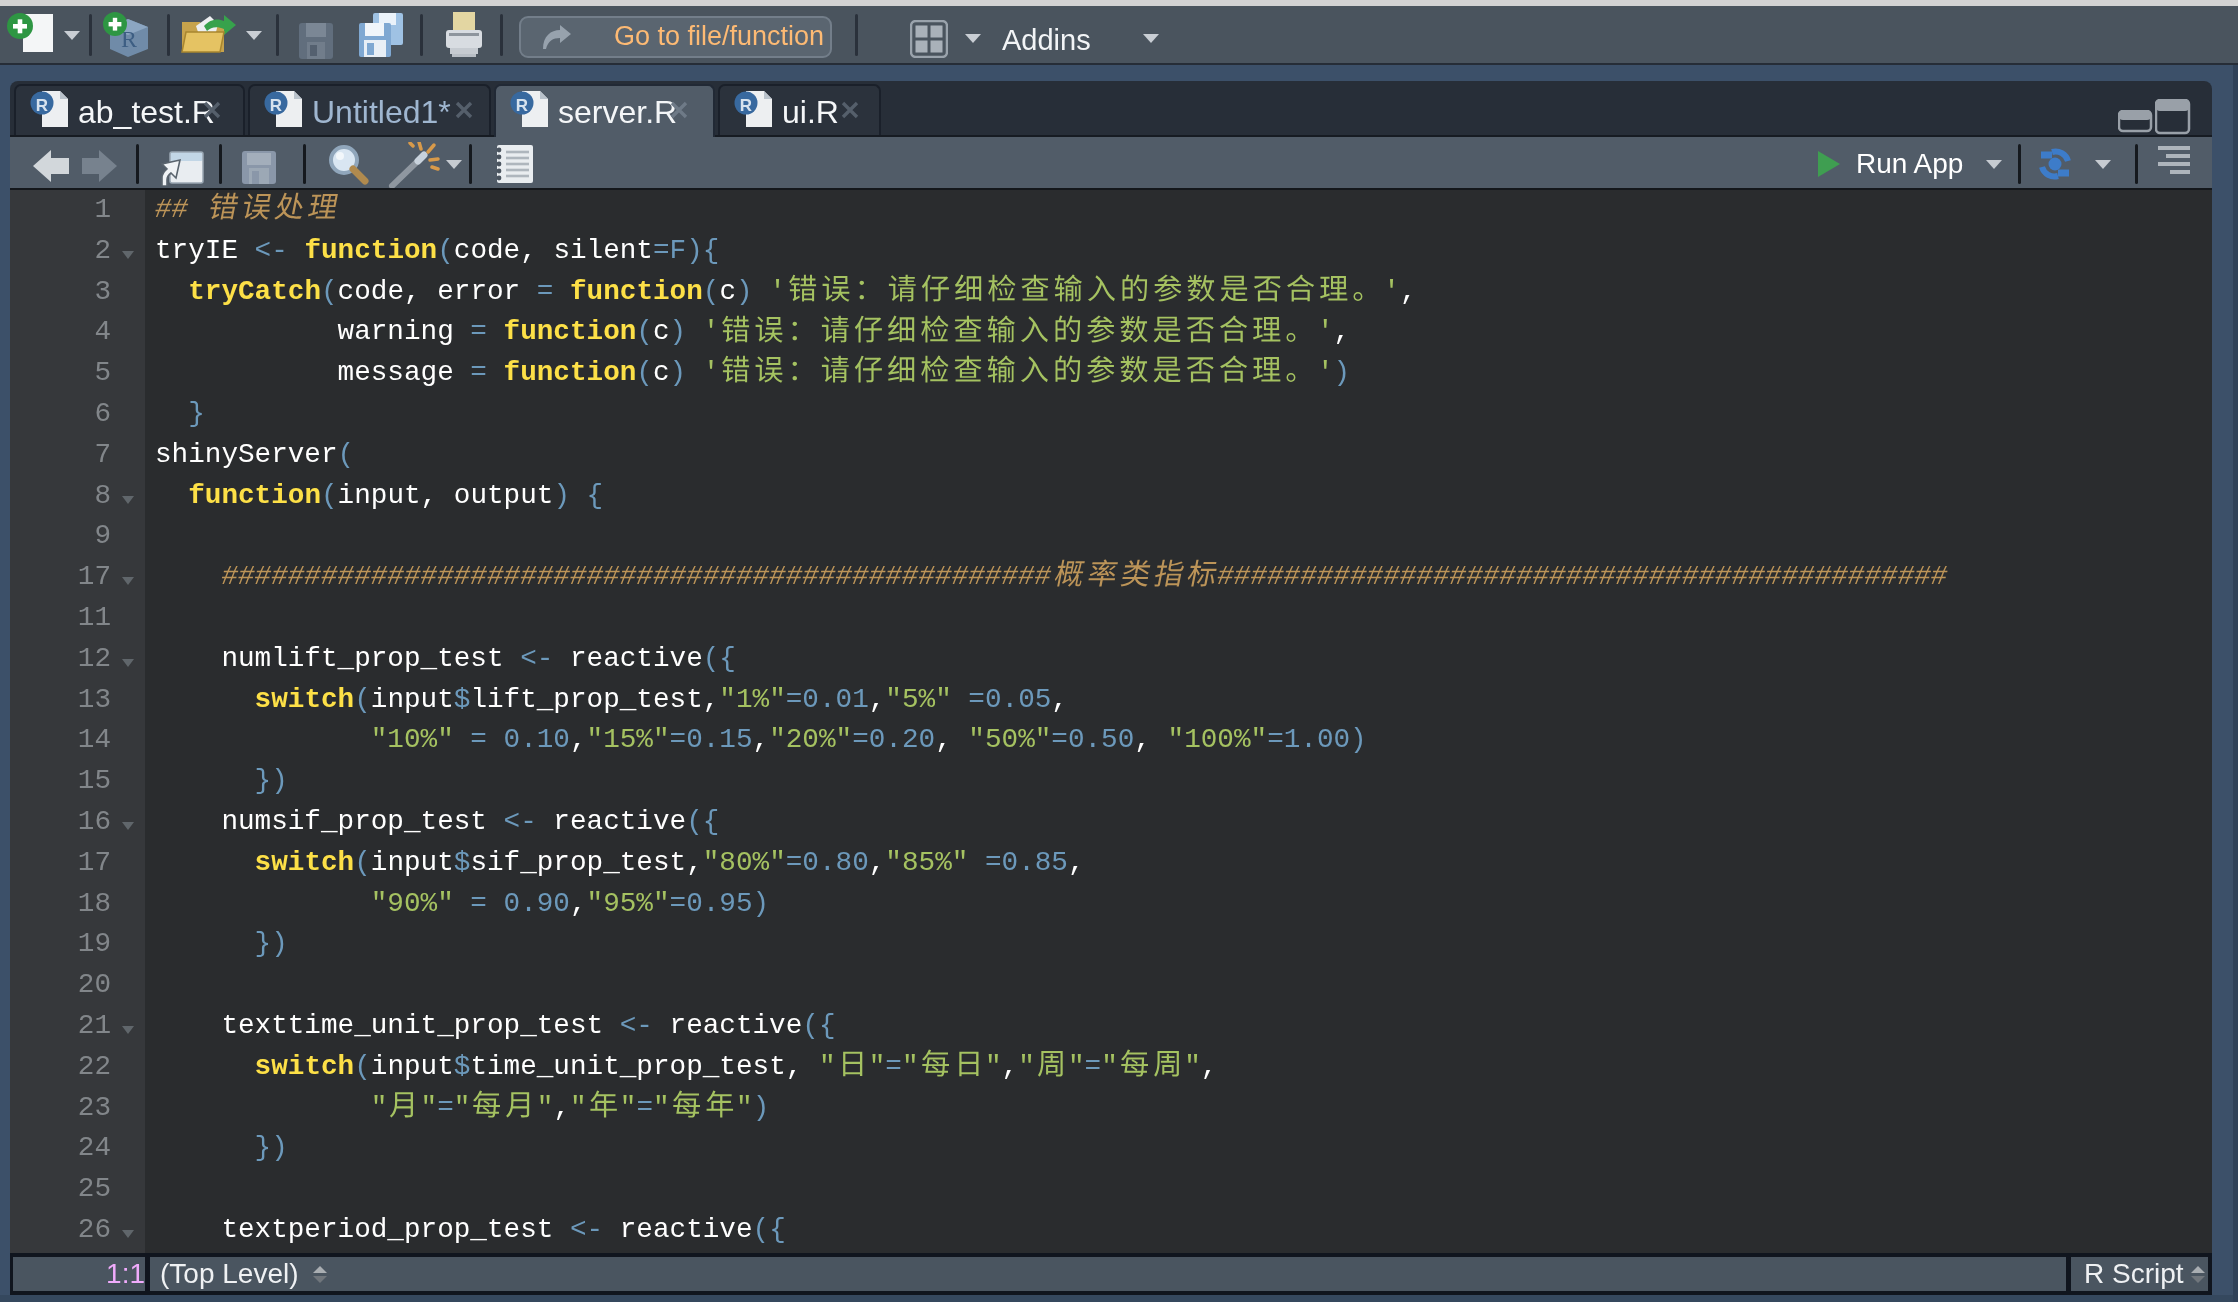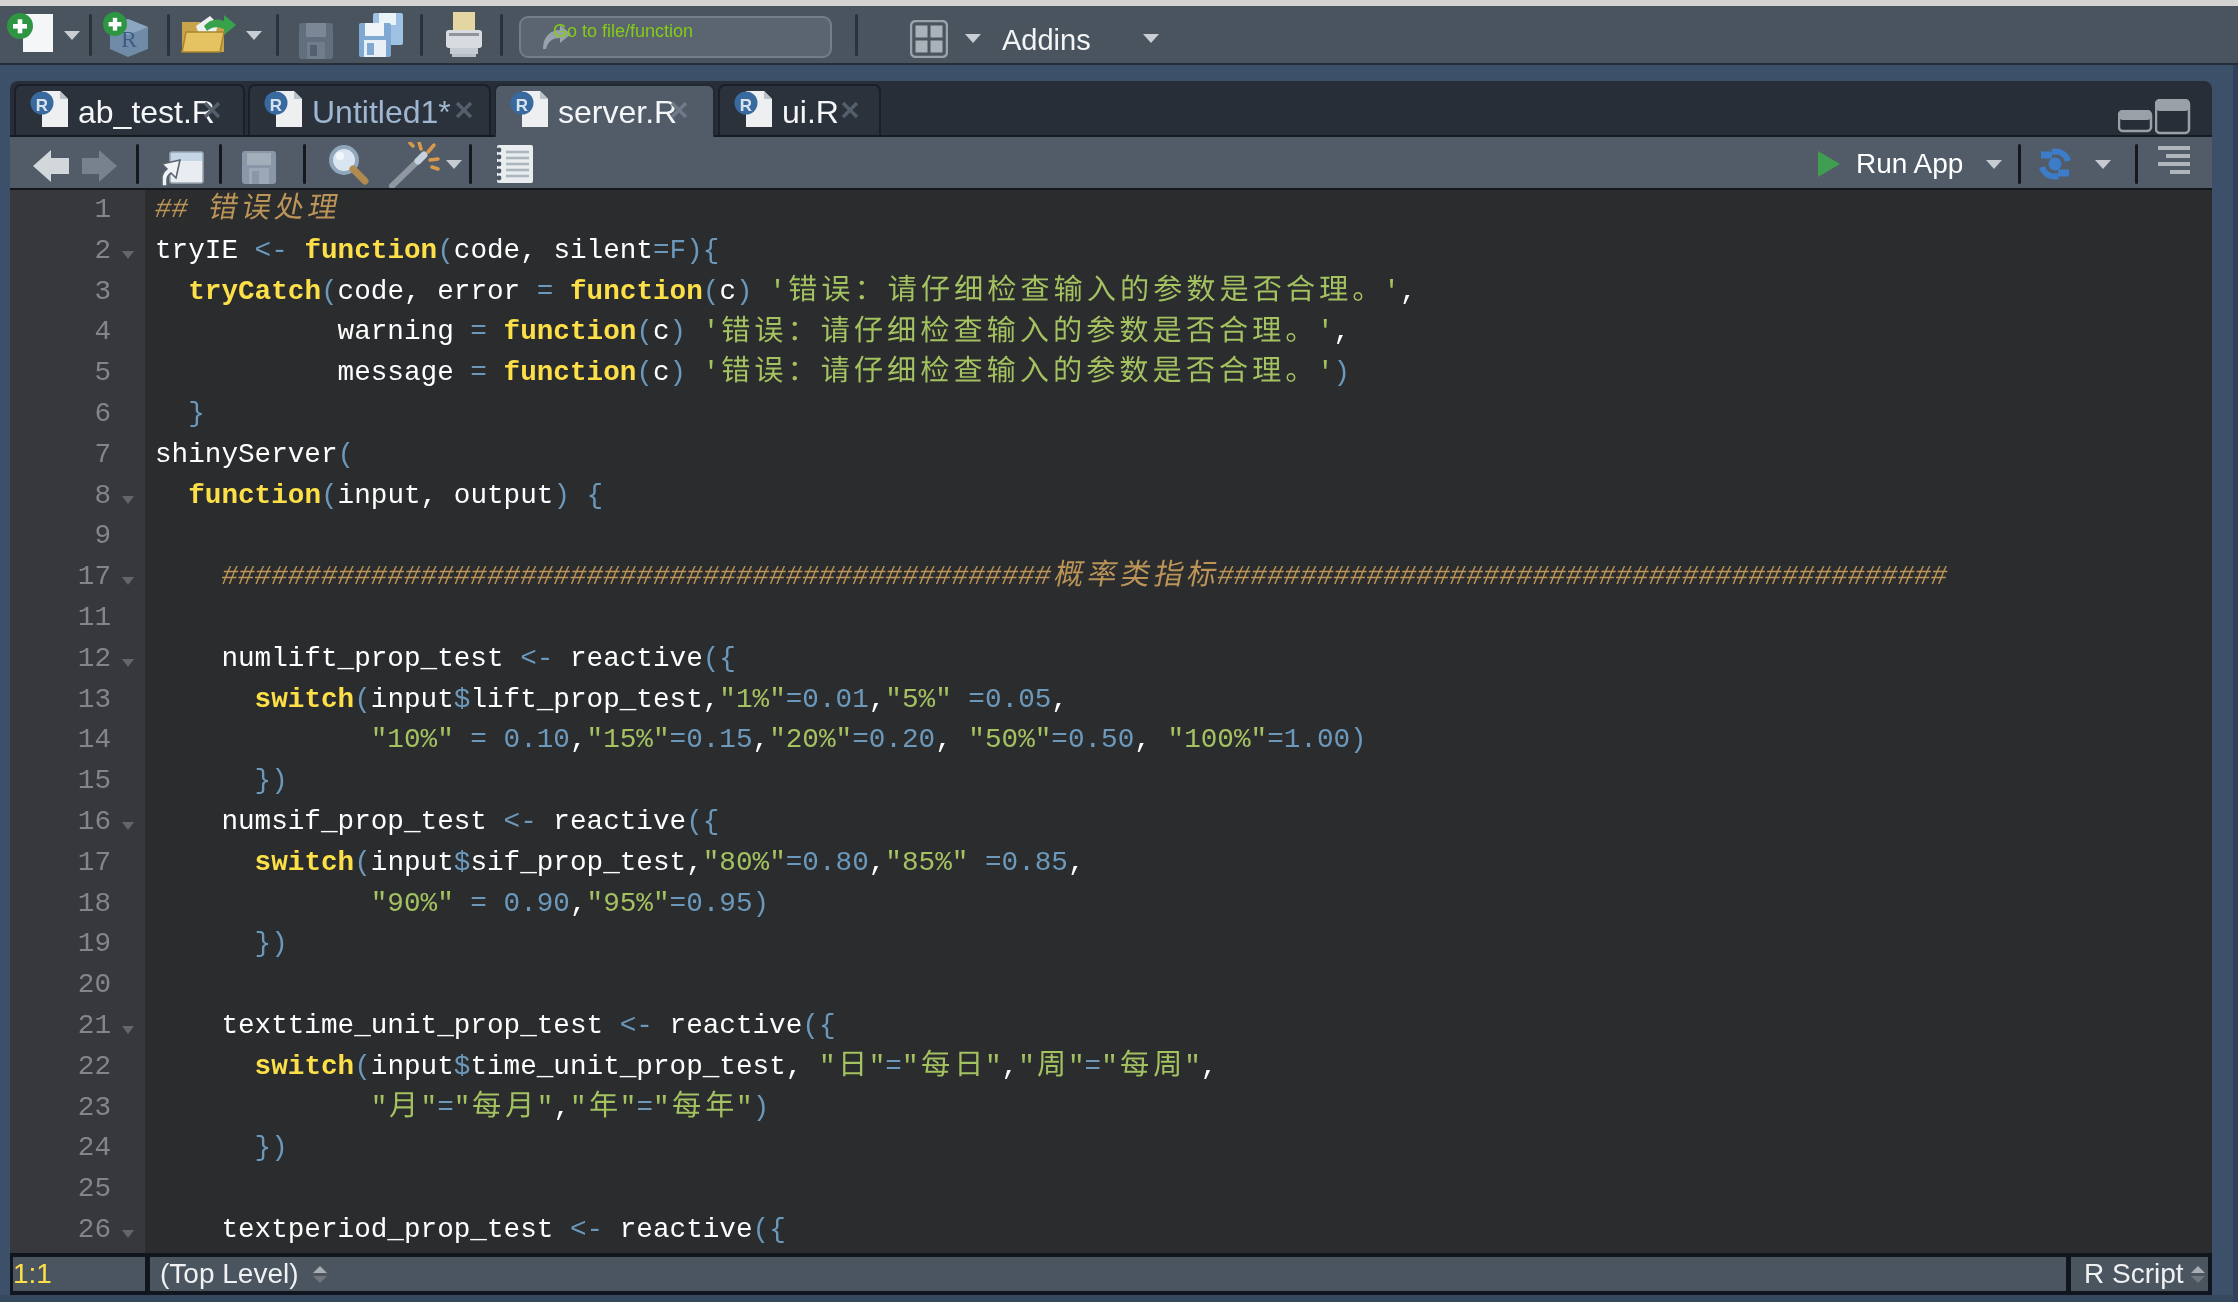--- a/index.html
+++ b/index.html
@@ -108,21 +108,21 @@
 <rect x="0" y="18" width="36" height="18" rx="3" fill="#D8DCE1"></rect>
 <rect x="3" y="21" width="30" height="3" fill="#8E959D"></rect>
 <rect x="4" y="36" width="28" height="6" fill="#C6CBD1"></rect>
 <rect x="6" y="42" width="24" height="3" fill="#B8BEC5"></rect>
 </svg>
 <div class="abs" style="left:500px;top:14px;width:3px;height:42px;background:#2A313B;border-radius:2px"></div>
 <div class="abs" style="left:519px;top:16px;width:313px;height:42px;background:#5A6570;border:2px solid #737E8A;border-radius:9px;box-sizing:border-box"></div>
 <svg class="abs" style="left:541px;top:25px" width="31" height="25">
     <path d="M2 24 C2 11 10 5 19 5 L19 0 L30 9 L19 18 L19 13 C12 13 7 16 5 24 Z" fill="#97A2AD"></path>
   </svg>
-<div class="abs" style="left:553px;top:21px;font-size:18px;color:#84cc16">Go to file/function</div>
+<div class="abs" style="left:614px;top:21px;font-size:27px;color:#fdba74">Go to file/function</div>
 <div class="abs" style="left:855px;top:14px;width:3px;height:42px;background:#2A313B;border-radius:2px"></div>
 <svg class="abs" style="left:910px;top:20px" width="38" height="38">
 <rect x="1" y="1" width="36" height="36" rx="5" fill="none" stroke="#9AA3AC" stroke-width="2.5"></rect>
 <rect x="5.5" y="5.5" width="12" height="12" fill="#A9B1B9"></rect>
     <rect x="20.5" y="5.5" width="12" height="12" fill="#A9B1B9"></rect>
 <rect x="5.5" y="20.5" width="12" height="12" fill="#A9B1B9"></rect>
     <rect x="20.5" y="20.5" width="12" height="12" fill="#A9B1B9"></rect>
 </svg>
 <div class="abs" style="left:965px;top:34px;width:0;height:0;border-left:8px solid transparent;border-right:8px solid transparent;border-top:9px solid #C9CED4"></div>
 <div class="abs" style="left:1002px;top:24px;font-size:29px;color:#F2F4F6">Addins</div>
@@ -424,21 +424,21 @@
   </svg>
 <svg class="cjk" style="left:669.6px;top:1085.8px;width:66.4px" viewBox="0 0 2000 1000" fill="#A5C261">
     <use href="#g25" transform="translate(60.0,105.6) scale(0.88)"></use>
     <use href="#g28" transform="translate(1060.0,105.6) scale(0.88)"></use>
   </svg>
 
 <div class="abs" style="left:10px;top:1253px;width:2202px;height:42px;background:#10151E"></div>
 <div class="abs" style="left:13px;top:1257px;width:132px;height:34px;background:#4A5560"></div>
 <div class="abs" style="left:150px;top:1257px;width:1916px;height:34px;background:#4A5560"></div>
 <div class="abs" style="left:2071px;top:1257px;width:137px;height:34px;background:#4A5560"></div>
-<div class="abs" style="left:13px;top:1257px;width:132px;height:34px;line-height:34px;text-align:left;font-size:28px;color:#fde047">1:1</div>
+<div class="abs" style="left:13px;top:1257px;width:132px;height:34px;line-height:34px;text-align:right;font-size:28px;color:#f0abfc">1:1</div>
 <div class="abs" style="left:160px;top:1257px;height:48px;line-height:34px;font-size:28px;color:#EFF1F3">(Top Level)</div>
 <div class="abs" style="left:2084px;top:1257px;height:34px;line-height:34px;font-size:28px;color:#EFF1F3">R Script</div>
 <svg class="abs" style="left:312px;top:1266px" width="16" height="18">
     <path d="M8 0 L15 7 L1 7 Z" fill="#A9AEB2"></path>
     <path d="M1 10 L15 10 L8 17 Z" fill="#70767C"></path>
   </svg>
 <svg class="abs" style="left:2190px;top:1266px" width="16" height="18">
     <path d="M8 0 L15 7 L1 7 Z" fill="#A9AEB2"></path>
     <path d="M1 10 L15 10 L8 17 Z" fill="#70767C"></path>
   </svg>

